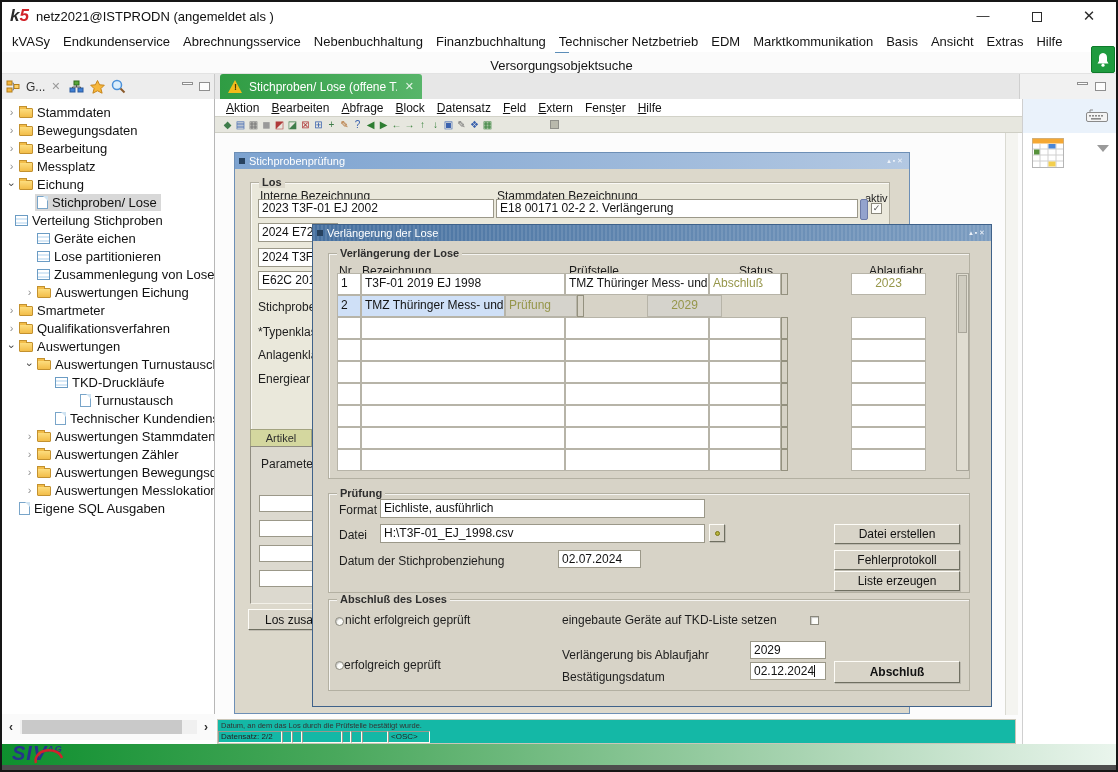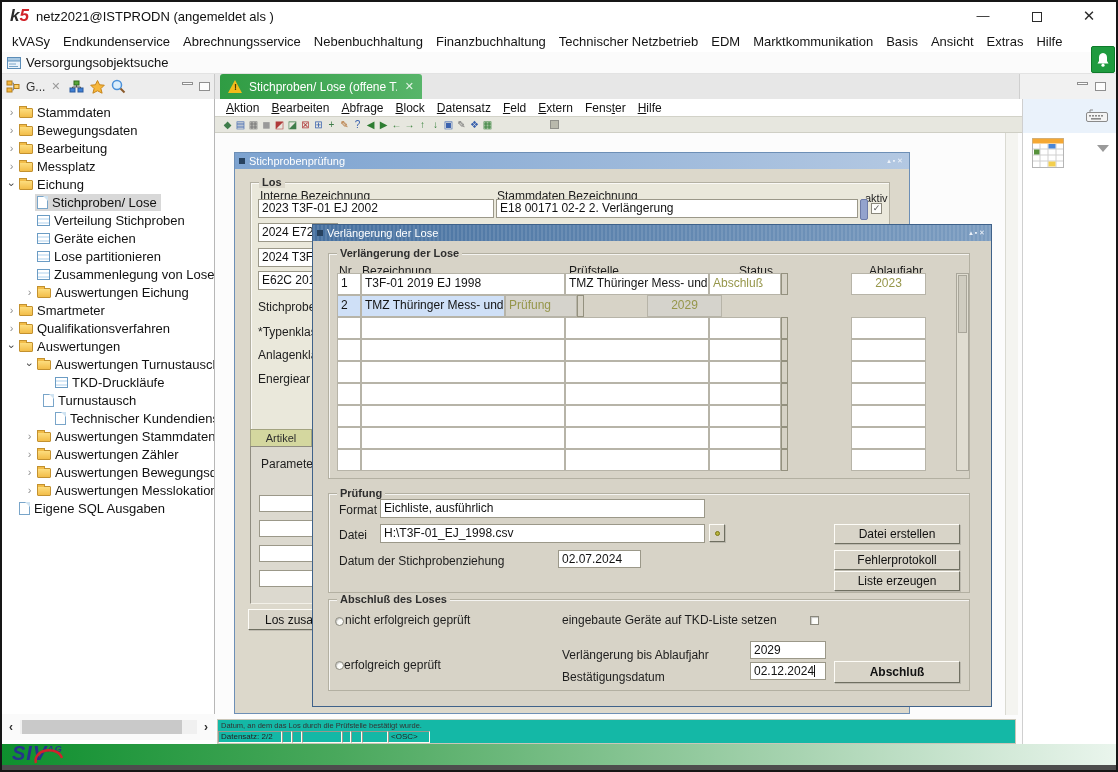--- a/index.html
+++ b/index.html
@@ -14,21 +14,21 @@
   #win-title{position:absolute;left:34px;top:7px;font-size:13px;color:#0f0f0f;white-space:nowrap;}
   .wbtn{position:absolute;top:2px;width:34px;height:24px;text-align:center;color:#2b2b2b;font-size:13px;line-height:24px;}
   #btn-min{right:116px;} #btn-max{right:62px;} #btn-close{right:10px;font-size:15px;}
   #btn-max span{display:inline-block;width:10px;height:10px;border:1.5px solid #2b2b2b;vertical-align:middle;}
 
   
   #menubar{position:absolute;left:0;top:28px;width:100%;height:22px;background:#fff;display:flex;align-items:center;padding-left:4px;}
   .mitem{font-size:13px;color:#141414;padding:2px 7px 2px 6px;white-space:nowrap;}
 
   
-  #quickbar{position:absolute;left:0;top:50px;width:100%;height:22px;background:#fbfbfb;border-bottom:1px solid #e3e3e3;display:flex;align-items:center;padding-left:5px;gap:5px;}
+  #quickbar{position:absolute;left:0;top:50px;width:100%;height:22px;background:#fbfbfb;border-bottom:1px solid #e3e3e3;display:flex;align-items:center;padding-left:5px;gap:5px;flex-direction:column;}
   #quickbar span.qlabel{font-size:13px;color:#141414;}
   #notif{position:absolute;left:1089px;top:44px;width:24px;height:27px;background:#1f9b3f;border:1px solid #0e7a2a;border-radius:2px;display:flex;align-items:center;justify-content:center;}
 
   
   #tabstrip{position:absolute;left:0;top:72px;width:100%;height:25px;background:#e7e7e7;}
   #ltabs{position:absolute;left:0;top:0;width:213px;height:25px;background:#ededed;border-right:1px solid #c9c9c9;display:flex;align-items:center;gap:6px;padding:0 4px;}
   #ltabs .glabel{font-size:12px;color:#333;}
   #ltabs .x{color:#9a9a9a;font-size:11px;margin-right:2px;}
   .panebtn{display:inline-block;width:11px;height:9px;border:1px solid #8f8f8f;background:#fdfdfd;}
   .panebtn.min{height:3px;margin-bottom:6px;border-bottom-width:1px;}
@@ -261,21 +261,21 @@
           <span>Eichung</span>
         </span>
       </div>
       <div class="titem sel" style="padding-left: 22px;">
         <span class="exp"></span>
         <span class="tsel">
           <span class="ico ico-doc"></span>
           <span>Stichproben/ Lose</span>
         </span>
       </div>
-      <div class="titem" style="padding-left: 22px;">
+      <div class="titem" style="">
         <span class="exp"></span>
         <span class="tsel">
           <span class="ico ico-form"></span>
           <span>Verteilung Stichproben</span>
         </span>
       </div>
       <div class="titem" style="padding-left: 22px;">
         <span class="exp"></span>
         <span class="tsel">
           <span class="ico ico-form"></span>
@@ -331,21 +331,21 @@
           <span>Auswertungen Turnustausch</span>
         </span>
       </div>
       <div class="titem" style="padding-left: 40px;">
         <span class="exp"></span>
         <span class="tsel">
           <span class="ico ico-form"></span>
           <span>TKD-Druckläufe</span>
         </span>
       </div>
-      <div class="titem" style="padding-left: 28px;">
+      <div class="titem" style="padding-left: 28px; justify-content: center;">
         <span class="exp"></span>
         <span class="tsel">
           <span class="ico ico-doc"></span>
           <span>Turnustausch</span>
         </span>
       </div>
       <div class="titem" style="padding-left: 40px;">
         <span class="exp"></span>
         <span class="tsel">
           <span class="ico ico-doc"></span>

